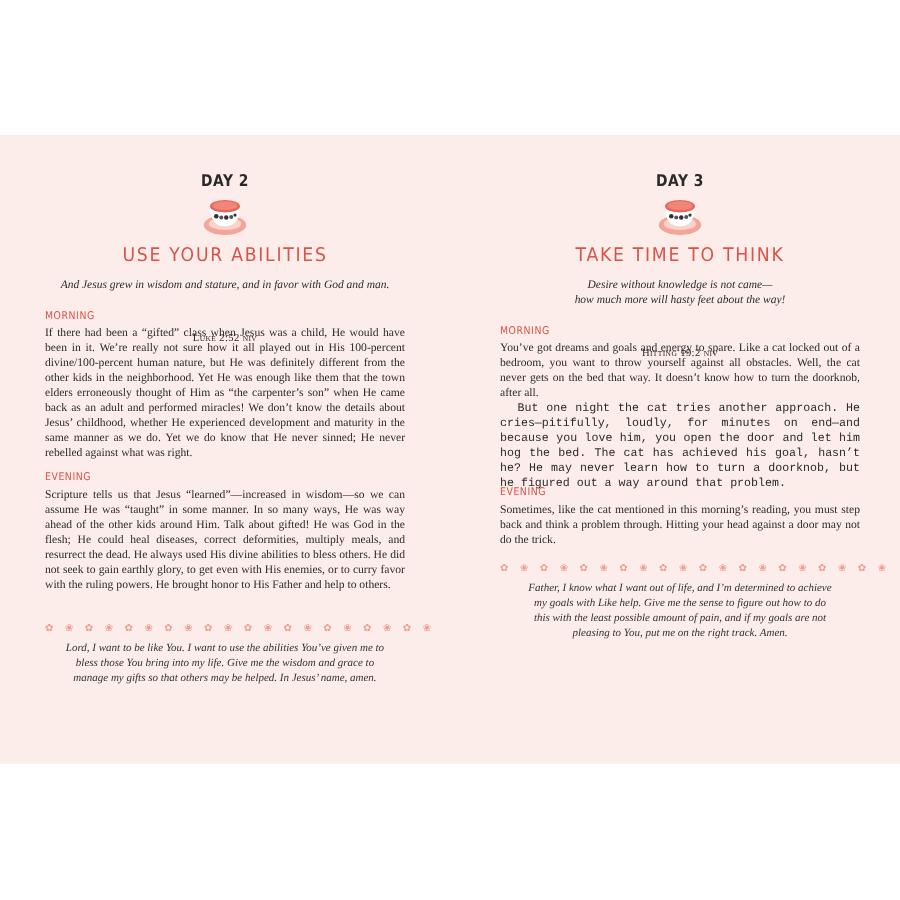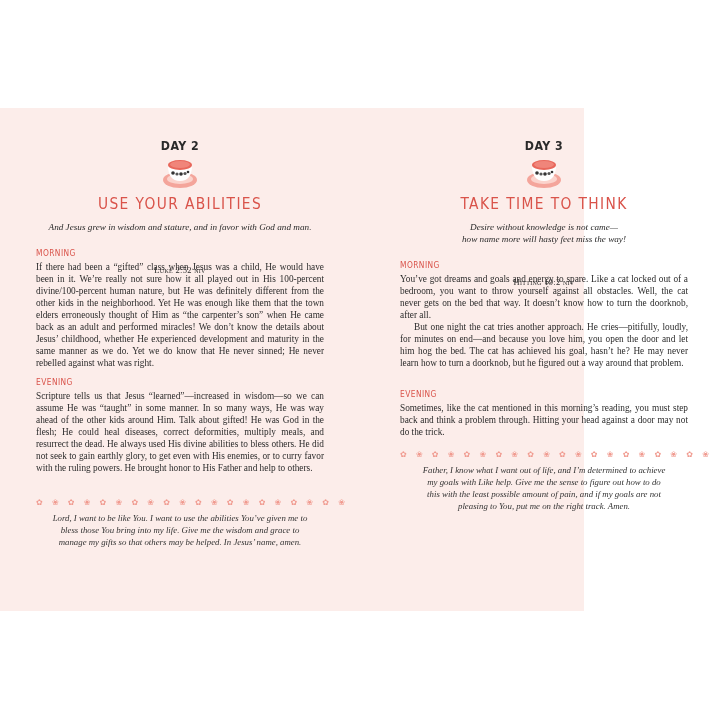--- a/index.html
+++ b/index.html
@@ -7,21 +7,21 @@
       padding: 0;
       width: 720px;
       height: 720px;
       background: #ffffff;
       overflow: hidden;
     }
     .spread {
       position: absolute;
       left: 0;
       top: 108px;
-      width: 584px;
+      width: 720px;
       height: 503px;
       background: #fcedea;
     }
     .page {
       position: absolute;
       top: 0;
       width: 288px;
     }
     .page.left { left: 36px; }
     .page.right { left: 400px; }
@@ -97,21 +97,21 @@
       left: 0;
       width: 100%;
       font-family: "Liberation Serif", serif;
       font-size: 9.3px;
       line-height: 12px;
       color: #2b2b2b;
       text-align: justify;
       margin: 0;
     }
     .body-text p { margin: 0; }
-    .body-text p.indent { text-indent: 14px; }
+    .body-text p.indent { text-indent: 14px; font-family: Liberation Mono, monospace; }
     .ornament-row {
       position: absolute;
       left: 0;
       width: 100%;
       text-align: center;
       font-size: 8px;
       color: #f09a8f;
       letter-spacing: 3.6px;
       line-height: 10px;
       white-space: nowrap;
@@ -174,21 +174,21 @@
       <ellipse cx="19" cy="9" rx="12" ry="5" fill="#e8675b"></ellipse>
       <ellipse cx="19" cy="8.5" rx="10" ry="3.5" fill="#f0857a"></ellipse>
       <circle cx="12" cy="17" r="1.8" fill="#333"></circle>
       <circle cx="16" cy="18" r="1.6" fill="#555"></circle>
       <circle cx="20" cy="18" r="1.8" fill="#333"></circle>
       <circle cx="24" cy="17.5" r="1.6" fill="#555"></circle>
       <circle cx="27" cy="16" r="1.3" fill="#333"></circle>
     </svg>
     <div class="title">TAKE TIME TO THINK</div>
     <div class="verse" style="top:113px;">Desire without knowledge is not came—</div>
-    <div class="verse" style="top:125px;">how name more will hasty feet miss the way!</div>
+    <div class="verse" style="top:125px;">how much more will hasty feet about the way!</div>
     <div class="verse-ref" style="top:138px;">Hitting 19:2 niv</div>
 
     <div class="section-label" style="top:152px;">MORNING</div>
     <div class="body-text" style="top:165px;">
       <p>You’ve got dreams and goals and energy to spare. Like a cat locked out of a bedroom, you want to throw yourself against all obstacles. Well, the cat never gets on the bed that way. It doesn’t know how to turn the doorknob, after all.</p>
       <p class="indent">But one night the cat tries another approach. He cries—pitifully, loudly, for minutes on end—and because you love him, you open the door and let him hog the bed. The cat has achieved his goal, hasn’t he? He may never learn how to turn a doorknob, but he figured out a way around that problem.</p>
     </div>
 
     <div class="section-label" style="top:281px;">EVENING</div>
     <div class="body-text" style="top:294px;">

